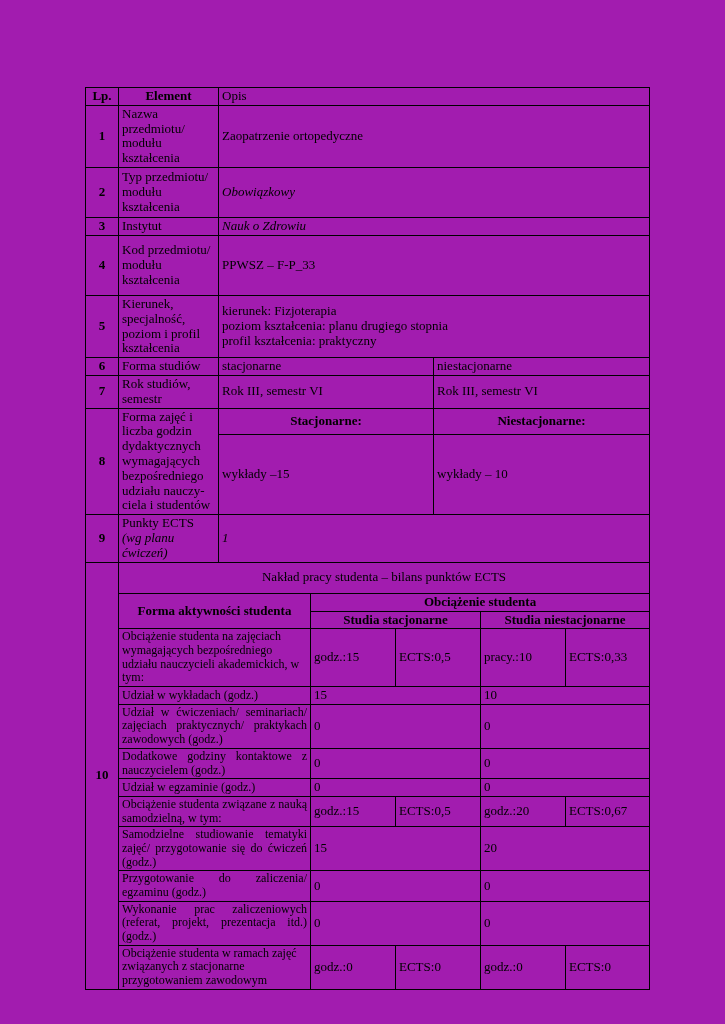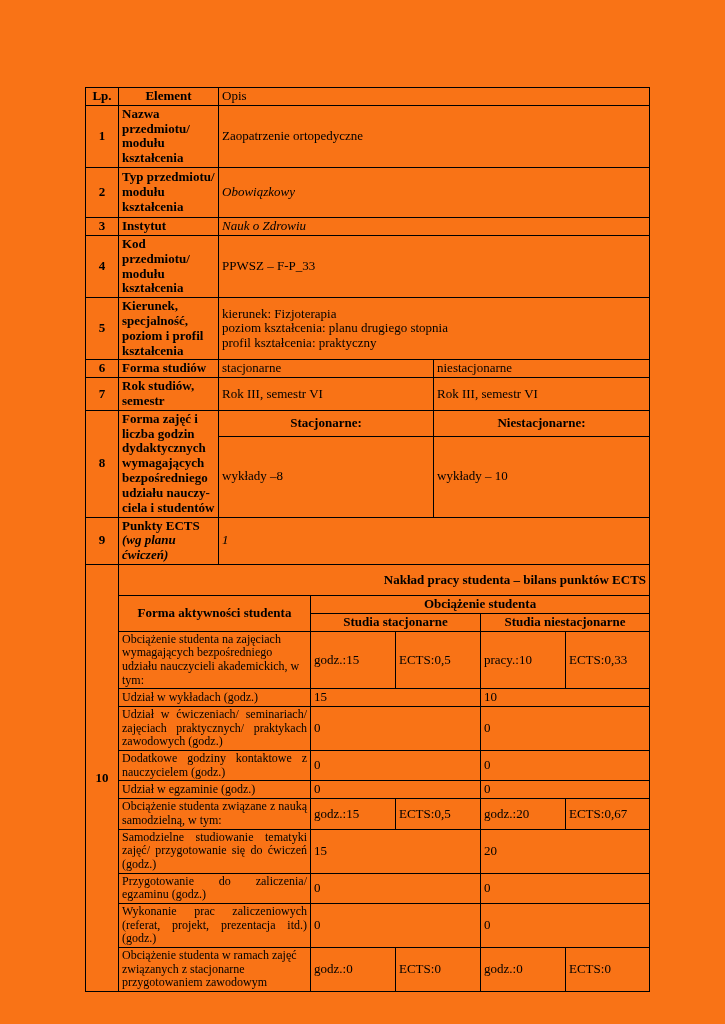--- a/index.html
+++ b/index.html
@@ -1,26 +1,26 @@
 <!DOCTYPE html>
 <html><head>
 <meta charset="utf-8">
 <style>
   html,body{margin:0;padding:0}
   body{width:725px;height:1024px;background:#ffffff;color:#000;
        font-family:"Liberation Serif","DejaVu Serif",serif;font-size:13px;line-height:1.14}
-  .page{position:relative;width:725px;height:1024px;overflow:hidden;background:#f97316}
+  .page{position:relative;width:725px;height:1024px;overflow:hidden;background:#a21caf}
   table.doc{position:absolute;left:85px;top:87px;width:564px;border-collapse:collapse;table-layout:fixed}
   table.doc td{border:1px solid #000;padding:1px 3px;vertical-align:middle;overflow:hidden;word-wrap:break-word}
   .num{text-align:center;font-weight:bold;vertical-align:middle}
-  .lbl{font-weight:bold;vertical-align:top}
+  .lbl{font-weight:normal;vertical-align:top}
   .it{font-style:italic}
   .bold{font-weight:normal}
   .top{vertical-align:top}
-  .title{font-weight:bold;text-align:right;height:28px}
+  .title{font-weight:normal;text-align:center;height:28px}
   .subh{font-weight:bold;text-align:center;vertical-align:middle}
   .slbl{vertical-align:top;font-size:12px;padding:1px 2px 1px 3px}
   .jus{text-align:justify}
   .sval{vertical-align:middle}
   .h16{height:16px}.h22{height:22px}.h28{height:28px}.h30{height:30px}
   .h36{height:36px}.h44{height:44px}.h45{height:45px}.h50{height:50px}
   .h57{height:57px}.h58{height:58px}.h60{height:60px}.h68{height:68px}
 </style>
 </head>
 <body>
@@ -93,21 +93,21 @@
       <td colspan="3" class="top">Rok III, semestr VI</td>
     </tr>
 
     <tr class="h22">
       <td class="num" rowspan="2">8</td>
       <td class="lbl" rowspan="2">Forma zajęć i liczba godzin dydaktycznych wymagających bezpośredniego udziału nauczy-ciela i studentów</td>
       <td colspan="3" class="subh">Stacjonarne:</td>
       <td colspan="3" class="subh">Niestacjonarne:</td>
     </tr>
     <tr class="h68">
-      <td colspan="3">wykłady –8</td>
+      <td colspan="3">wykłady –15</td>
       <td colspan="3">wykłady – 10</td>
     </tr>
 
     <tr class="h45">
       <td class="num">9</td>
       <td class="lbl">
         <div>Punkty ECTS</div>
         <div class="it">(wg planu ćwiczeń)</div>
       </td>
       <td colspan="6" class="it">1</td>

